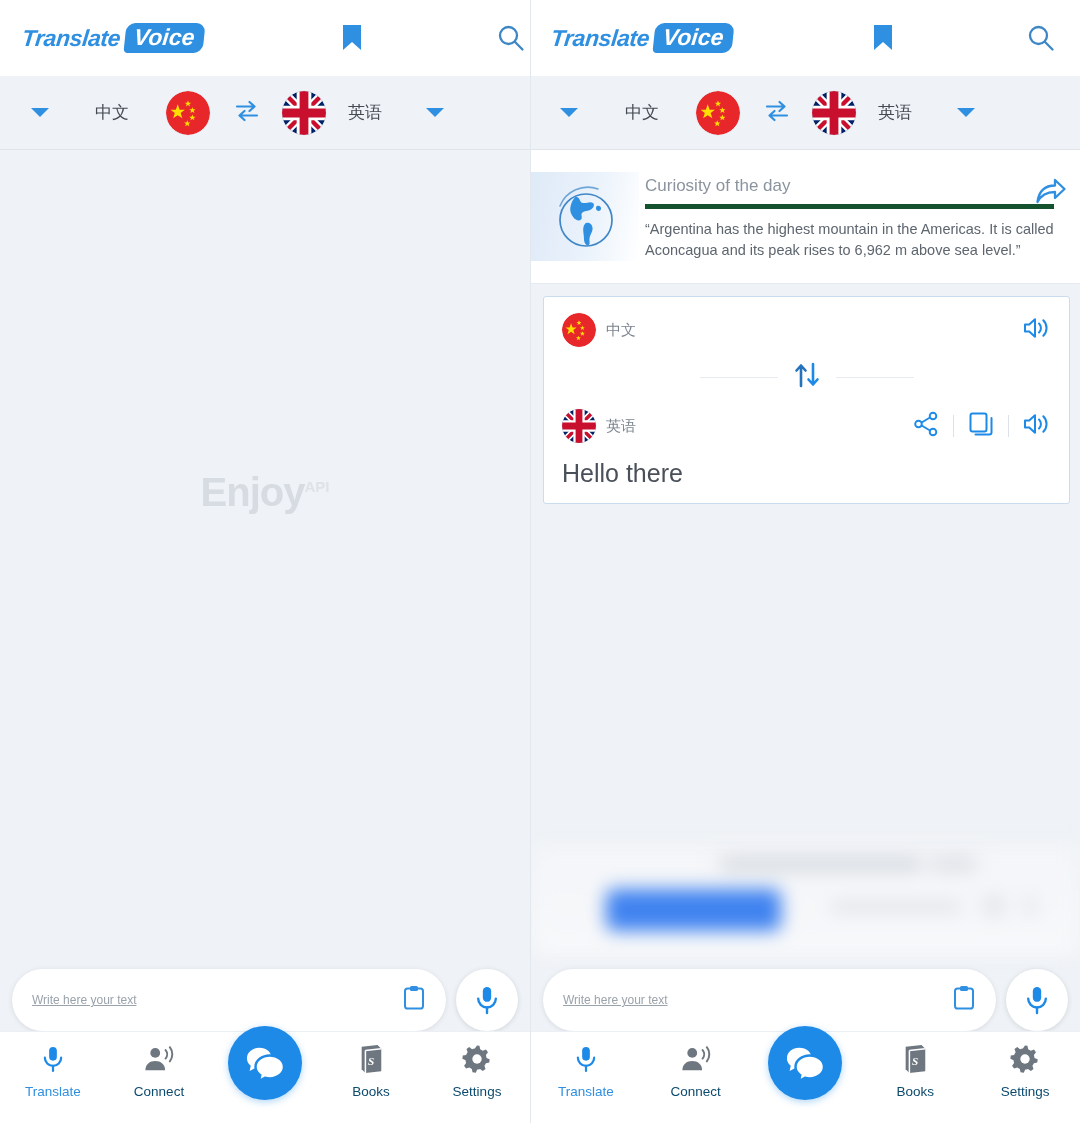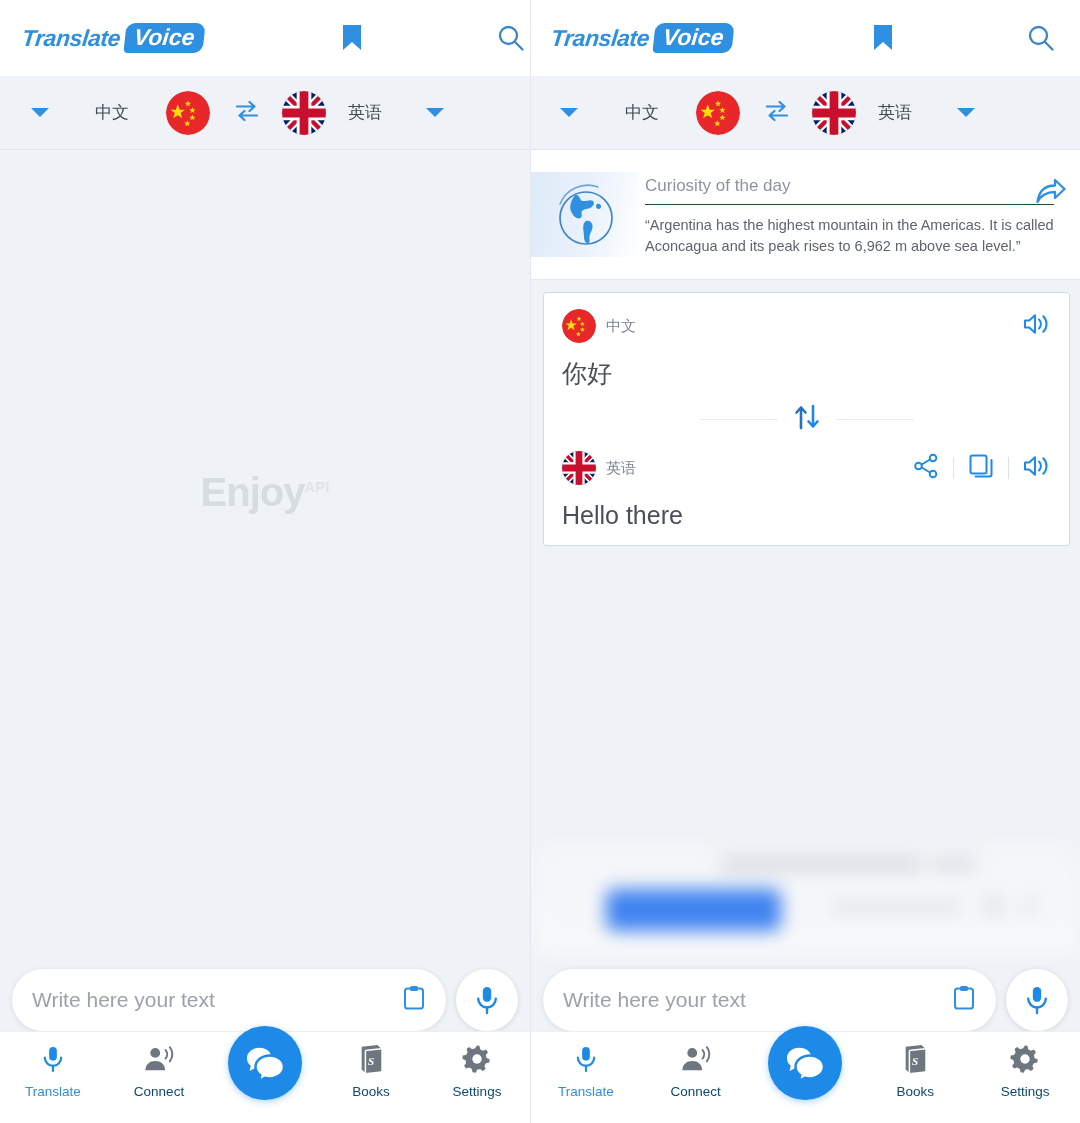--- a/index.html
+++ b/index.html
@@ -72,21 +72,21 @@
   }
   .curiosity-globe {
     width: 108px; min-width: 108px; align-self: stretch;
     background: linear-gradient(100deg, #dfeaf8 0%, #eaf2fb 55%, #ffffff 100%);
     display: flex; align-items: center; justify-content: center;
     margin-right: 6px;
   }
   .curiosity-body { flex: 1; padding-top: 4px; }
   .curiosity-title {
     font-size: 17px; color: #8b949e; padding-bottom: 8px;
-    border-bottom: 1px solid #14532d; margin-right: 8px;
+    border-bottom: 5px solid #14532d; margin-right: 8px;
   }
   .curiosity-text {
     margin-top: 10px; font-size: 14.5px; line-height: 21px;
     color: #5d656e; 
   }
   .curiosity-share { position: absolute; right: 14px; top: 28px; }
 
   
   .tcard {
     margin: 12px 10px 0 12px; background: #fff;
@@ -149,21 +149,21 @@
   
   .inputbar {
     position: absolute; bottom: 92px; left: 0; right: 0;
     display: flex; align-items: center; padding: 0 12px; gap: 10px;
   }
   .input-pill {
     flex: 1; height: 62px; background: #fff; border-radius: 31px;
     display: flex; align-items: center; padding: 0 20px;
     box-shadow: 0 1px 5px rgba(60,70,90,0.13);
   }
-  .input-ph { flex: 1; font-size: 21px; color: #9aa2ab; }
+  .input-ph { flex: 1; font-size: 12px; color: #9aa2ab; text-decoration: underline; }
   .mic-fab {
     width: 62px; height: 62px; border-radius: 50%; background: #fff;
     display: flex; align-items: center; justify-content: center;
     box-shadow: 0 1px 5px rgba(60,70,90,0.17);
   }
 
   
   .bottomnav {
     position: absolute; bottom: 0; left: 0; right: 0; height: 92px;
     background: #fff; border-top: 1px solid #eceff3;
@@ -441,21 +441,20 @@
           <svg class="flag flag-small" viewBox="0 0 60 60">
               <use href="#sym-china"></use>
             </svg>
           <span class="tcard-lang">中文</span>
           <span class="tcard-actions">
             <span><svg width="28" height="26">
                   <use href="#sym-speaker"></use>
                 </svg></span>
           </span>
         </div>
-        <div class="tcard-text">你好</div>
       </div>
 
       <div class="tcard-sep">
         <span class="spacer"></span>
         <span class="line"></span>
         <span class="swap-v"><svg width="30" height="28">
               <use href="#sym-swap-v"></use>
             </svg></span>
         <span class="line"></span>
         <span class="spacer"></span>

